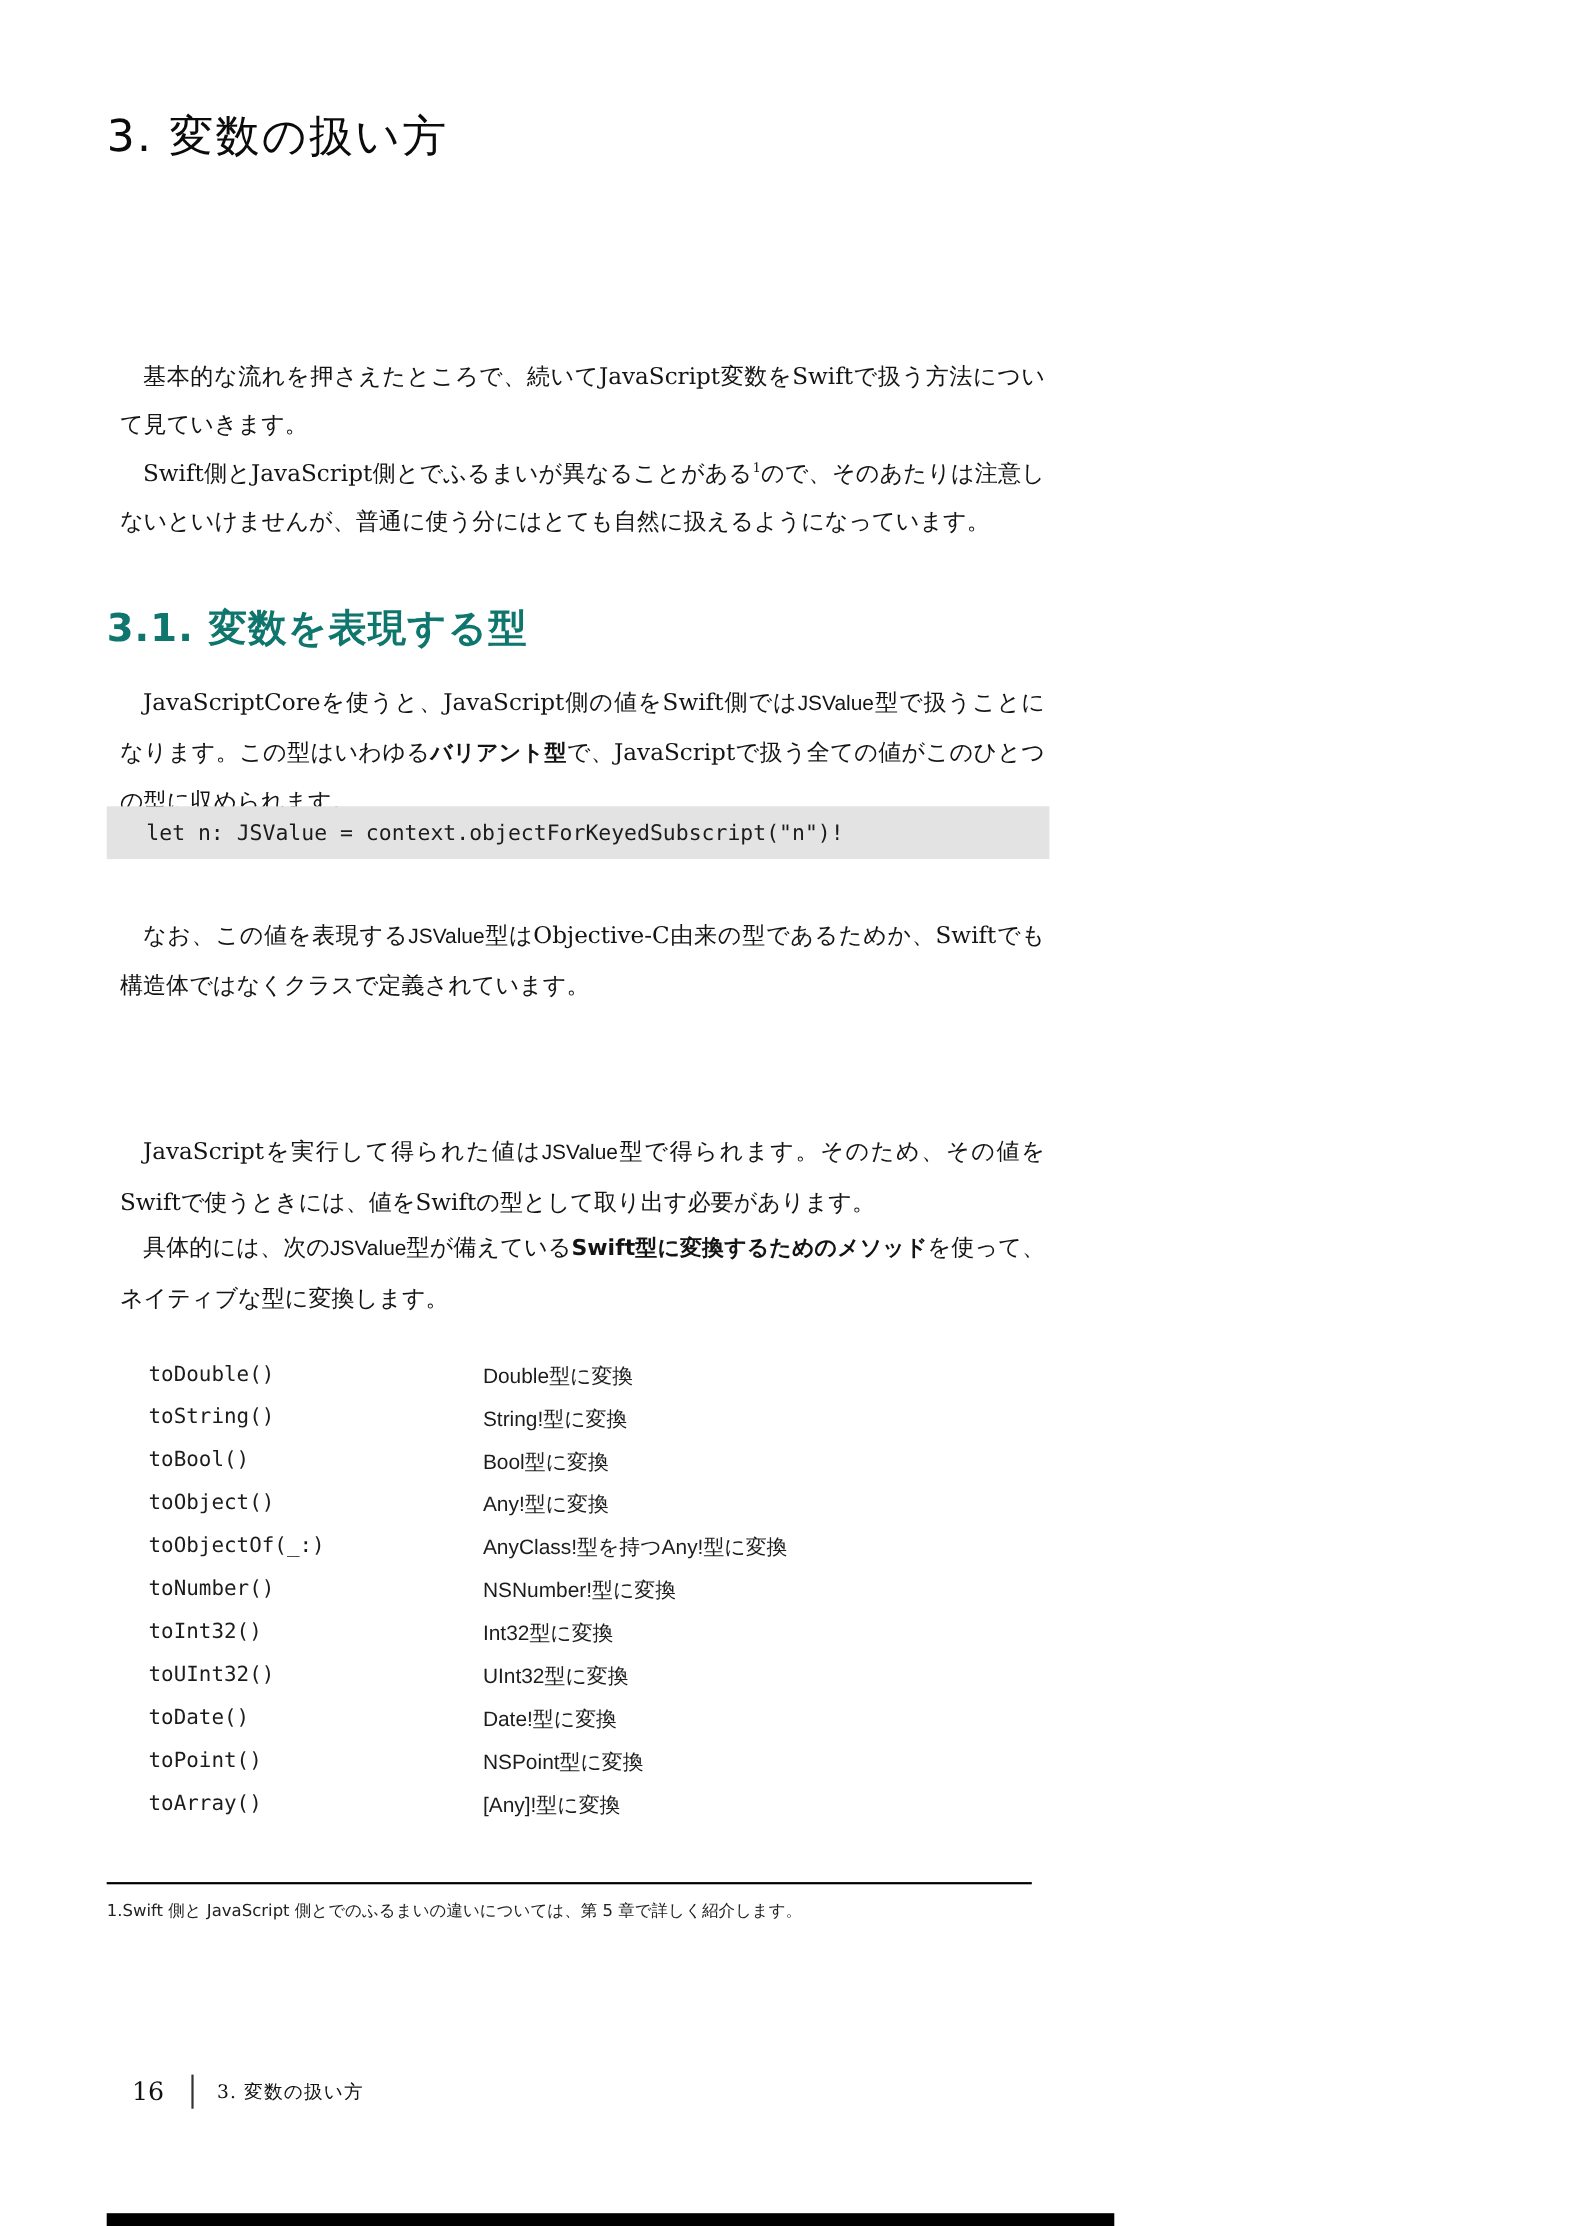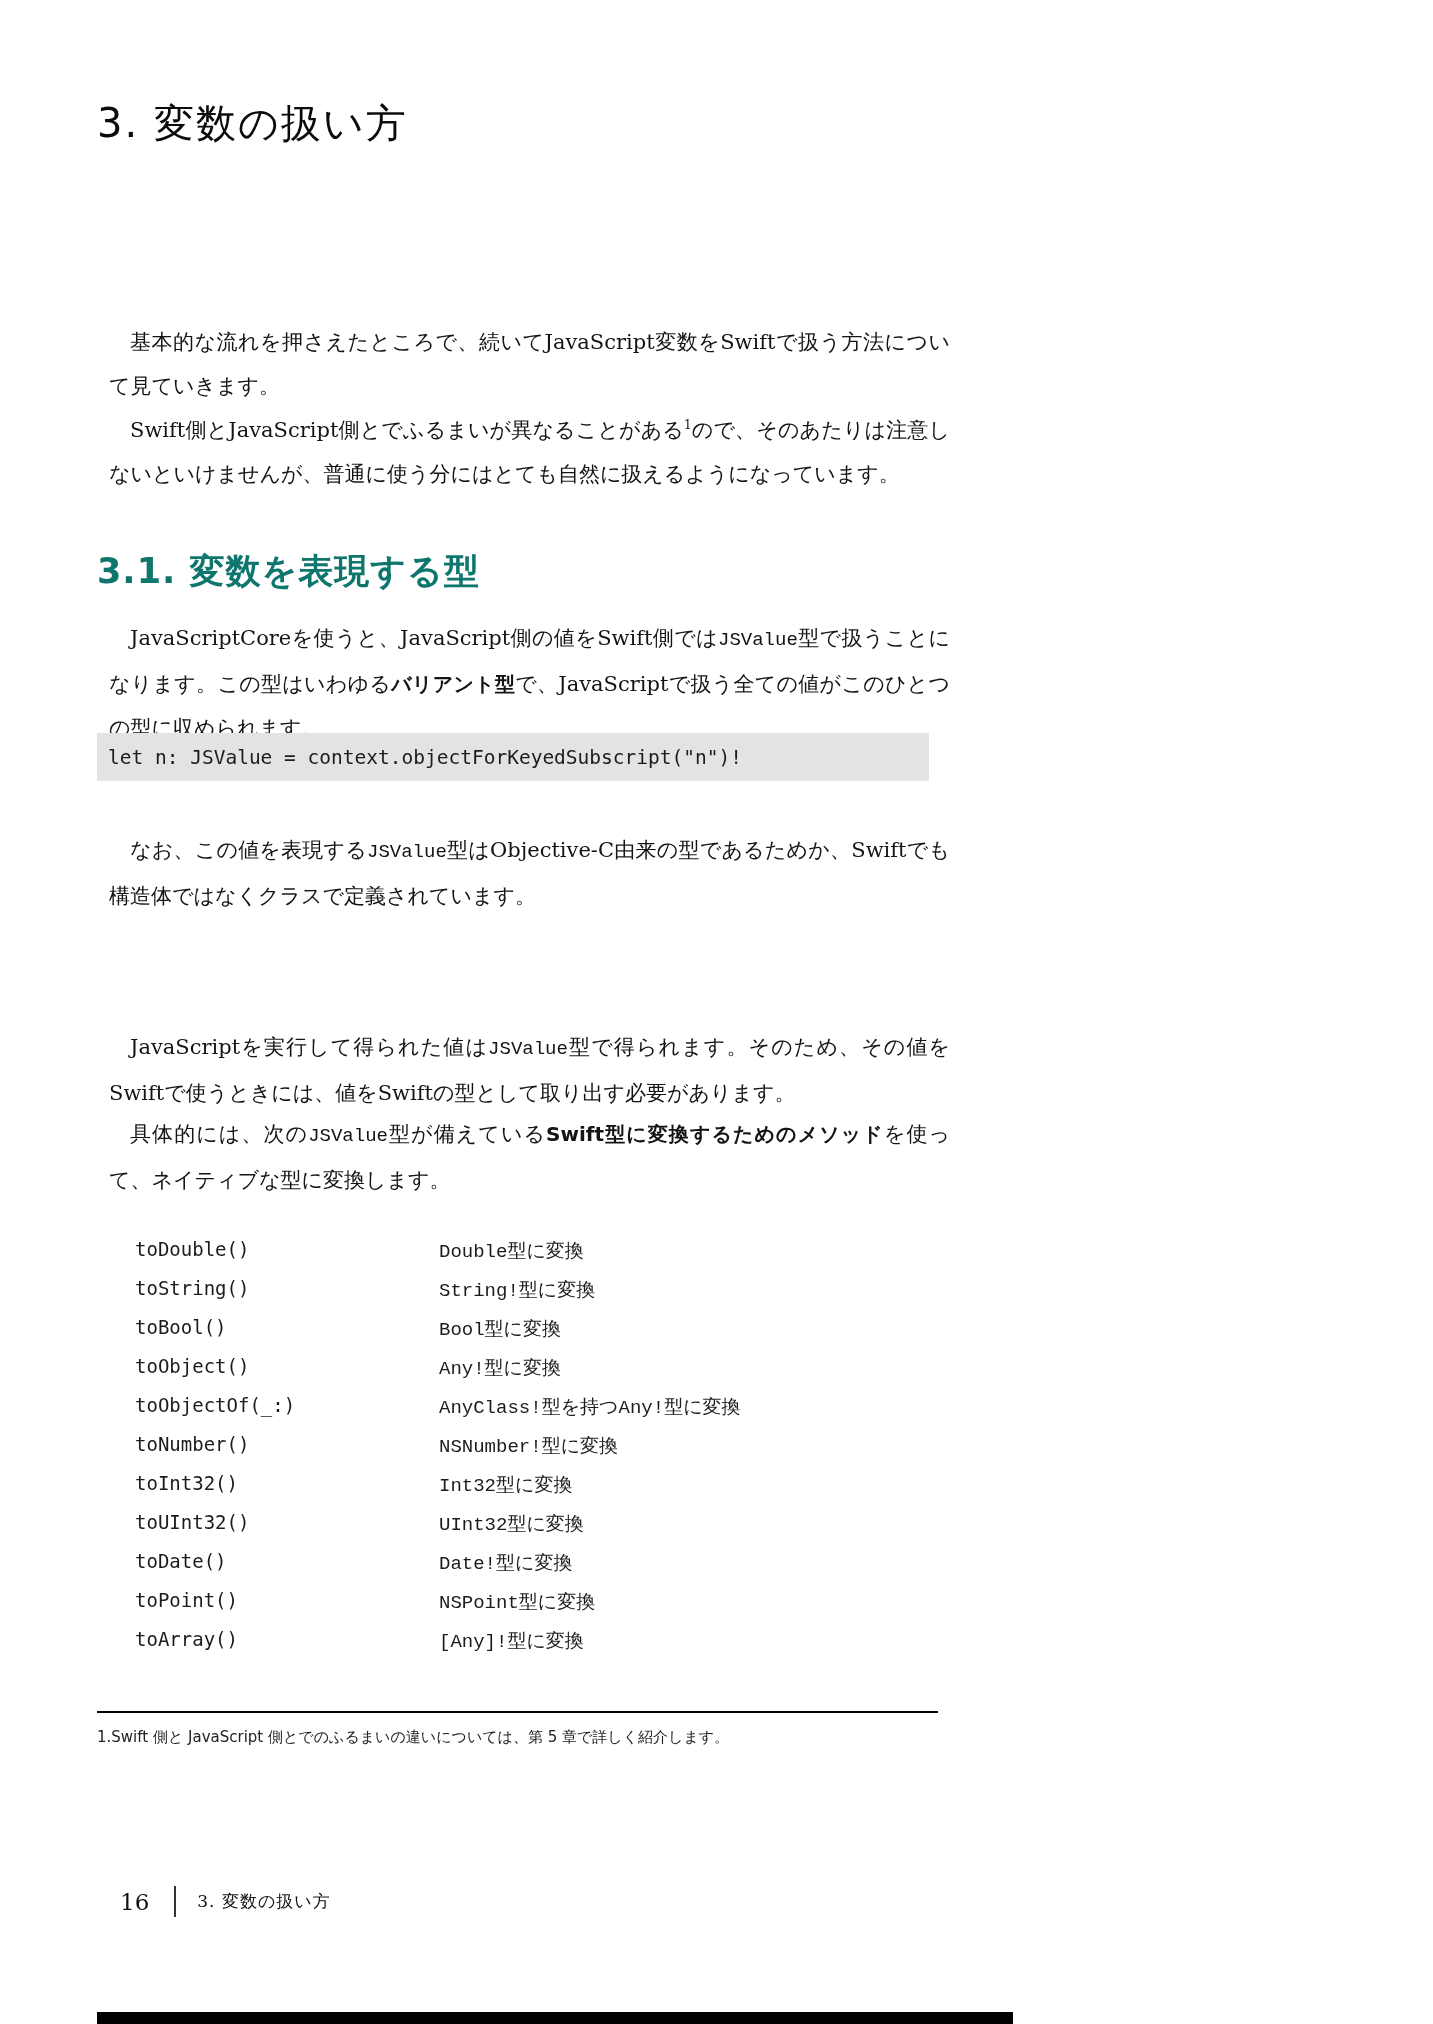--- a/index.html
+++ b/index.html
@@ -19,32 +19,32 @@
   .h2 {
     position:absolute; left:97px; margin:0;
     font-family:"DejaVu Sans","Liberation Sans",sans-serif;
     font-weight:700; font-size:35px; letter-spacing:1px; color:#0f766e;
   }
   .block p {
     margin:0; font-size:21px; line-height:44px;
     text-align:justify; text-indent:1em; color:#141414;
   }
   .mono {
-    font-family:Liberation Mono, monospace;
+    font-family:Liberation Sans, sans-serif;
     font-size:19px;
   }
   .em {
     font-family:"DejaVu Sans","Liberation Sans",sans-serif;
     font-weight:700; font-size:20px;
   }
   sup.fn { font-size:12px; vertical-align:super; line-height:0; }
 
   .codeblock {
     position:absolute; left:97px; top:733px; width:801px; height:21px;
-    padding:14px 20px 13px 11px; background:#e3e3e3;
+    padding:14px 20px 13px 36px; background:#e3e3e3;
     font-family:"DejaVu Sans Mono","Liberation Mono",monospace;
     font-size:19.5px; line-height:21px; color:#1c1c1c; white-space:pre;
   }
 
   .mtable { position:absolute; left:97px; top:1238px; width:841px; }
   .trow { height:39px; display:flex; align-items:flex-start;gap:44px; }
   .tm {
     box-sizing:border-box; width:298px; padding-left:38px; flex:none;
     font-family:"DejaVu Sans Mono","Liberation Mono",monospace;
     font-size:19px; color:#1c1c1c;

